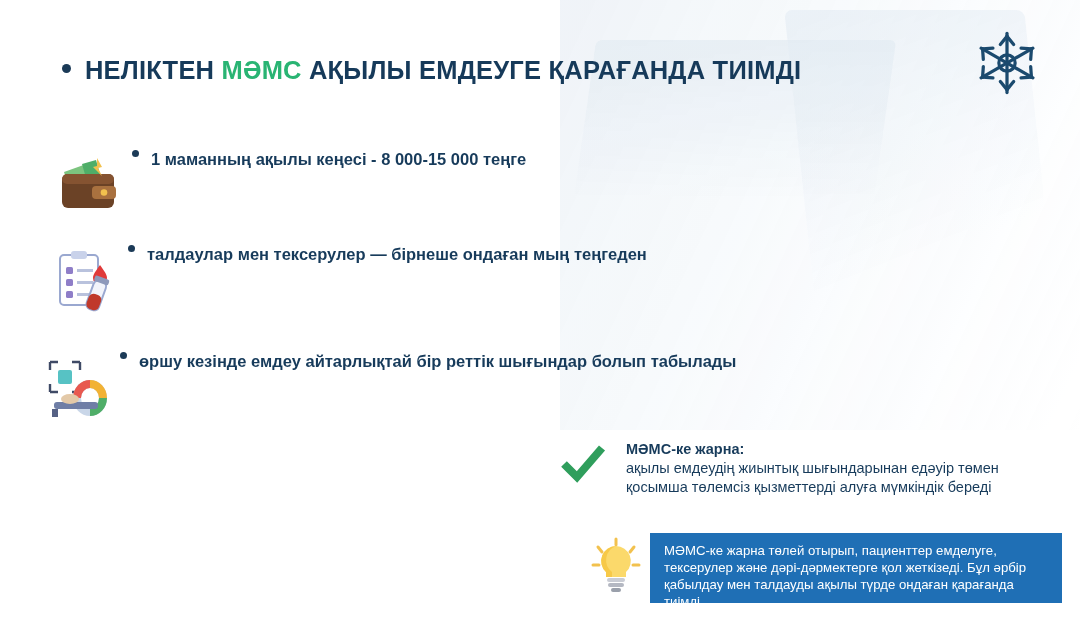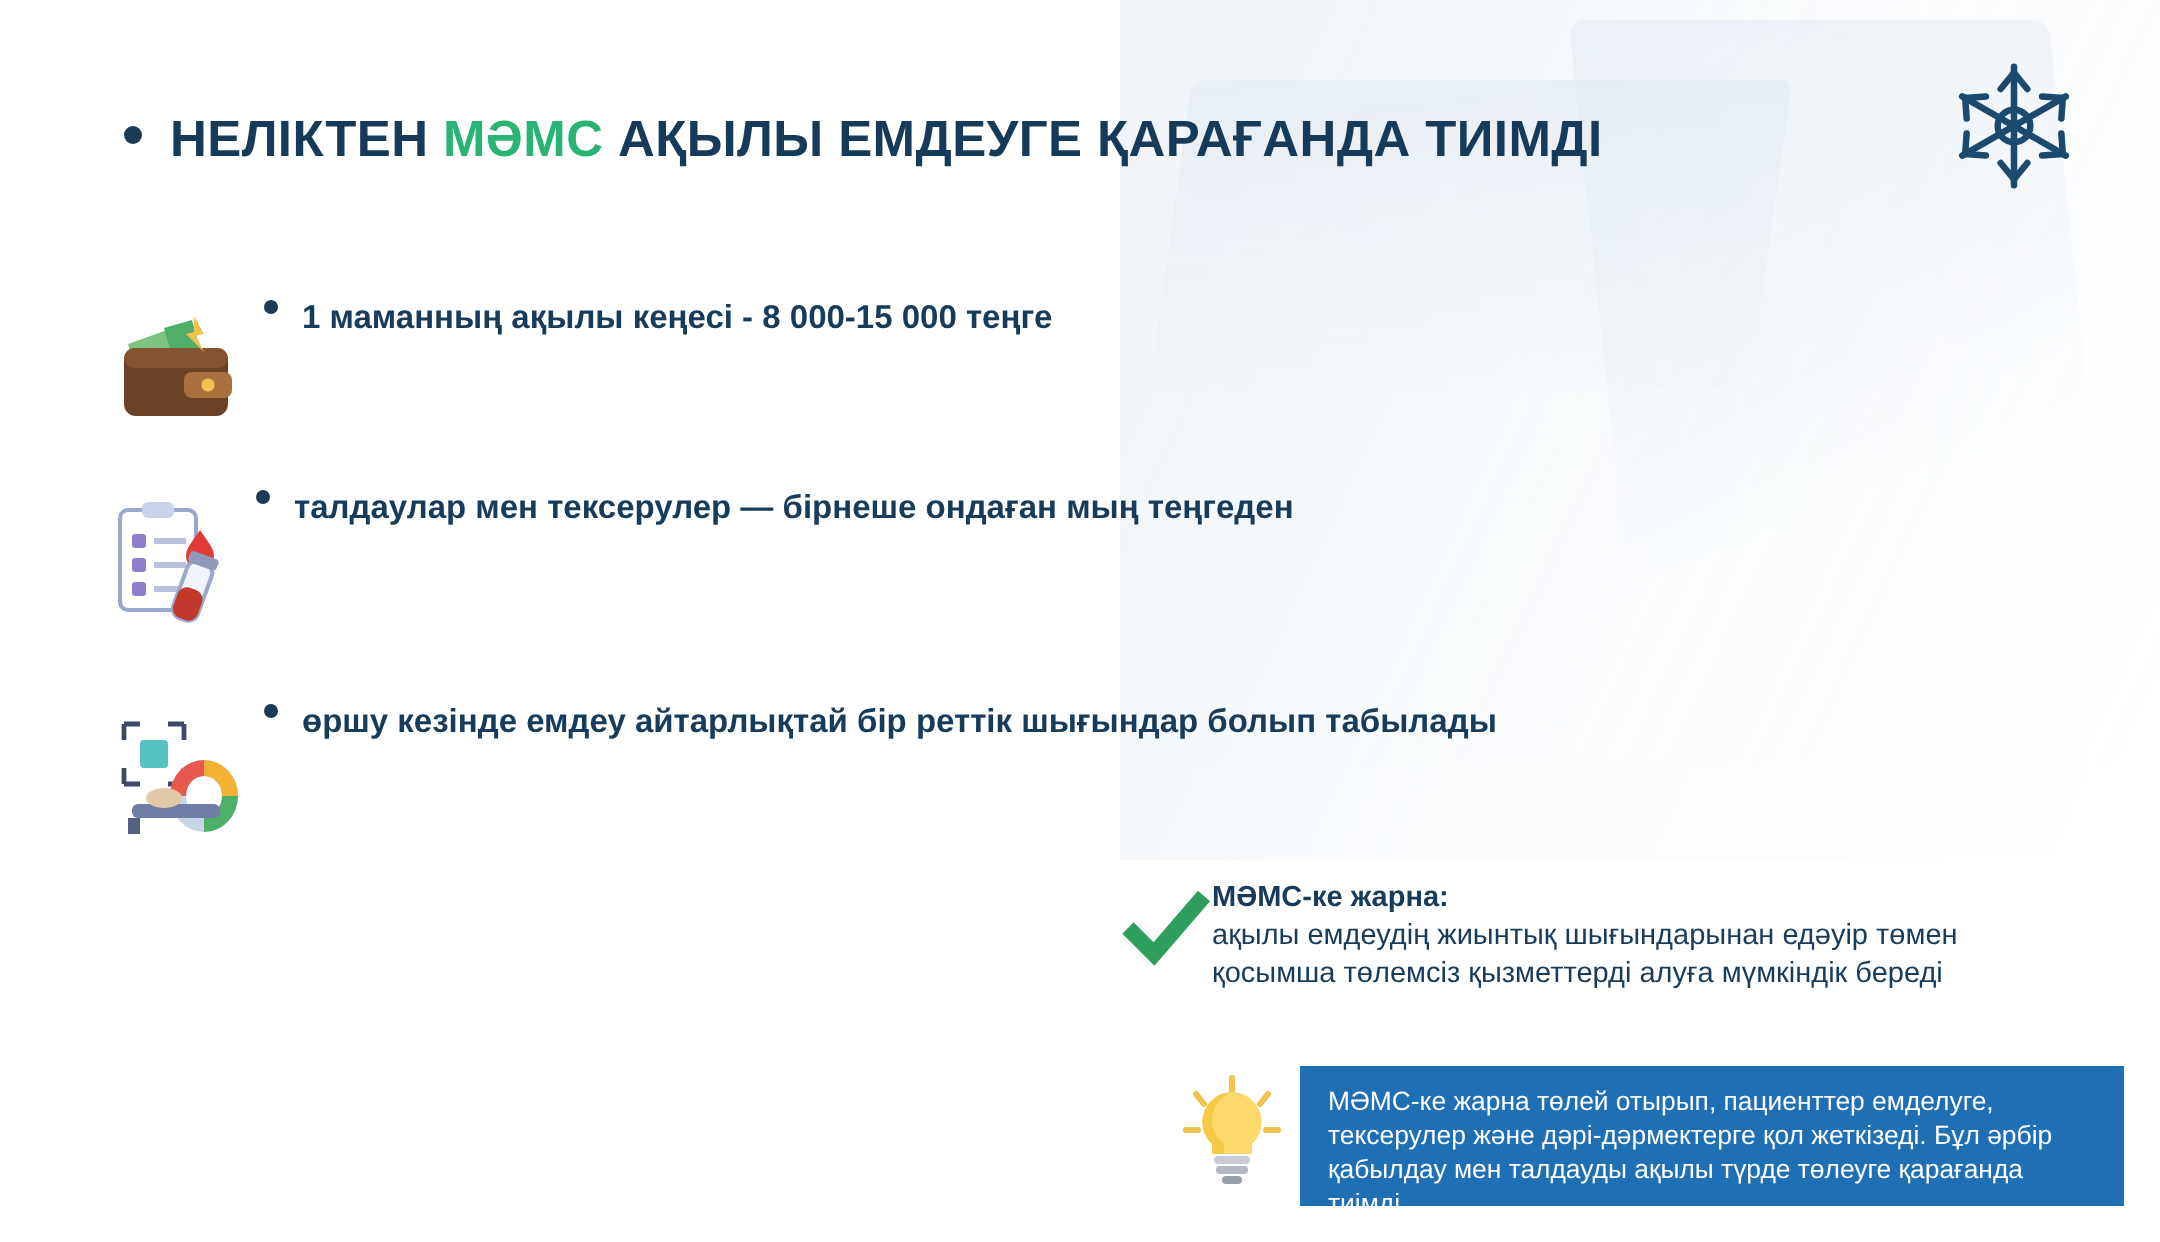--- a/index.html
+++ b/index.html
@@ -119,30 +119,30 @@
     flex: 0 0 auto;
   }
   .row .txt {
     font-size: 16.5px;
     font-weight: bold;
     color: #173b5b;
     white-space: nowrap;
   }
   #row1 { left: 52px; top: 150px; }
   #row2 { left: 48px; top: 245px; }
-  #row3 { left: 52px; top: 352px; }
+  #row3 { left: 40px; top: 352px; }
 
   
   .callout-check {
     position: absolute;
     left: 560px;
     top: 440px;
     display: flex;
     align-items: flex-start;
-    gap: 0;
+    gap: 20px;
   }
   .check-icon {
     width: 46px;
     height: 40px;
     flex: 0 0 auto;
     margin-top: 4px;
   }
   .callout-check .lines {
     font-size: 14.5px;
     color: #173b5b;
@@ -298,17 +298,17 @@
           <line x1="3" y1="28" x2="9" y2="28"></line>
           <line x1="49" y1="28" x2="43" y2="28"></line>
         </g>
         <path d="M26 9 a15 15 0 0 1 10 26 v5 h-20 v-5 a15 15 0 0 1 10 -26 z" fill="#fbd96b"></path>
         <path d="M26 9 a15 15 0 0 0 -10 26 v5 h6 v-5 a15 15 0 0 1 4 -26 z" fill="#f7c948"></path>
         <rect x="17" y="41" width="18" height="4" rx="2" fill="#c9ccd4"></rect>
         <rect x="18" y="46" width="16" height="4" rx="2" fill="#b4b8c2"></rect>
         <rect x="21" y="51" width="10" height="4" rx="2" fill="#9aa0ab"></rect>
       </svg>
     </div>
-    <div class="tip-box">МӘМС-ке жарна төлей отырып, пациенттер емделуге, тексерулер және дәрі-дәрмектерге қол жеткізеді. Бұл әрбір қабылдау мен талдауды ақылы түрде төлеуге қарағанда тиімді.</div>
+    <div class="tip-box">МӘМС-ке жарна төлей отырып, пациенттер емделуге, тексерулер және дәрі-дәрмектерге қол жеткізеді. Бұл әрбір қабылдау мен талдауды ақылы түрде ондаған қарағанда тиімді.</div>
   </div>
 
   <div class="bottom-band"></div>
 </div>
 
 </body></html>

